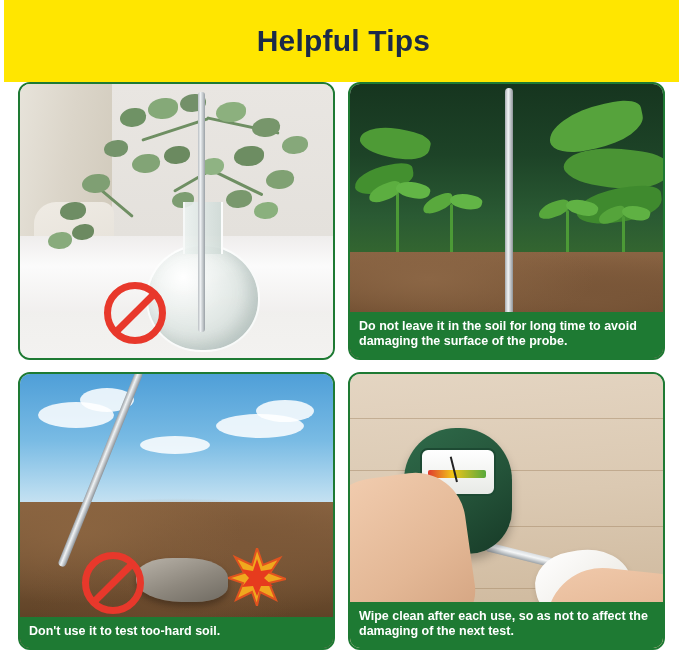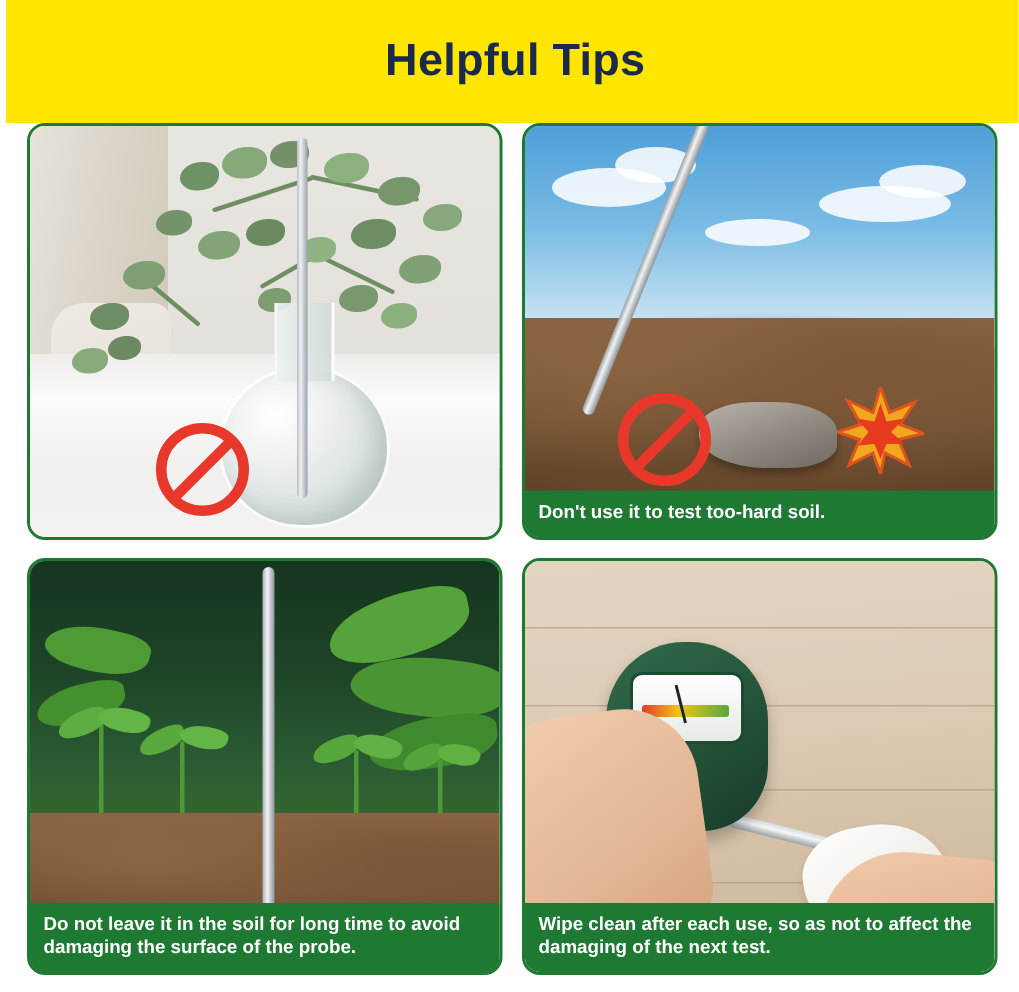--- a/index.html
+++ b/index.html
@@ -327,20 +327,56 @@
         <div class="c1-vase"></div>
         <div class="c1-vase-neck"></div>
         <div class="c1-probe"></div>
 
         <div class="no-sign" style="left:84px; top:198px;"></div>
       </div>
     </div>
 
     <div class="tip-card">
       <div class="photo">
+        <div class="c3-bg"></div>
+
+        <div>
+
+          <div class="sprout-leaf" style="left:198px; top:22px; width:96px; height:42px; background:#56a33c; transform:rotate(-12deg);"></div>
+          <div class="sprout-leaf" style="left:214px; top:64px; width:104px; height:40px; background:#4a9434; transform:rotate(8deg);"></div>
+          <div class="sprout-leaf" style="left:226px; top:104px; width:86px; height:34px; background:#3f8a2e; transform:rotate(-6deg);"></div>
+
+          <div class="sprout-leaf" style="left:10px; top:44px; width:70px; height:30px; background:#4e9b36; transform:rotate(14deg);"></div>
+          <div class="sprout-leaf" style="left:4px; top:82px; width:60px; height:26px; background:#43902f; transform:rotate(-10deg);"></div>
+
+          <div class="stem" style="left:46px; top:108px; width:3px; height:66px; background:#4c9a36;"></div>
+          <div class="sprout-leaf" style="left:18px; top:100px; width:34px; height:16px; background:#5cae40; transform:rotate(-18deg);"></div>
+          <div class="sprout-leaf" style="left:46px; top:98px; width:34px; height:16px; background:#62b546; transform:rotate(16deg);"></div>
+
+          <div class="stem" style="left:100px; top:120px; width:3px; height:58px; background:#4c9a36;"></div>
+          <div class="sprout-leaf" style="left:72px; top:112px; width:32px; height:15px; background:#59a93d; transform:rotate(-20deg);"></div>
+          <div class="sprout-leaf" style="left:100px; top:110px; width:32px; height:15px; background:#62b546; transform:rotate(14deg);"></div>
+
+          <div class="stem" style="left:216px; top:126px; width:3px; height:52px; background:#4c9a36;"></div>
+          <div class="sprout-leaf" style="left:188px; top:118px; width:32px; height:15px; background:#57a73c; transform:rotate(-16deg);"></div>
+          <div class="sprout-leaf" style="left:216px; top:116px; width:32px; height:15px; background:#60b244; transform:rotate(18deg);"></div>
+
+          <div class="stem" style="left:272px; top:132px; width:3px; height:46px; background:#4c9a36;"></div>
+          <div class="sprout-leaf" style="left:248px; top:124px; width:28px; height:14px; background:#55a43b; transform:rotate(-18deg);"></div>
+          <div class="sprout-leaf" style="left:272px; top:122px; width:28px; height:14px; background:#5fb143; transform:rotate(16deg);"></div>
+        </div>
+
+        <div class="c3-soil"></div>
+        <div class="c3-probe"></div>
+      </div>
+      <div class="caption two-line">Do not leave it in the soil for long time to avoid damaging the surface of the probe.</div>
+    </div>
+
+    <div class="tip-card">
+      <div class="photo">
         <div class="c2-sky"></div>
         <div class="cloud" style="left:18px; top:28px; width:76px; height:26px;"></div>
         <div class="cloud" style="left:60px; top:14px; width:54px; height:24px;"></div>
         <div class="cloud" style="left:196px; top:40px; width:88px; height:24px;"></div>
         <div class="cloud" style="left:236px; top:26px; width:58px; height:22px;"></div>
         <div class="cloud" style="left:120px; top:62px; width:70px; height:18px;"></div>
 
         <div class="c2-soilcrest"></div>
         <div class="c2-soil"></div>
         <div class="c2-rock"></div>
@@ -349,56 +385,20 @@
         <div class="spark">
           <svg width="58" height="58" viewBox="0 0 58 58">
             <polygon points="29,0 35,17 52,10 42,25 58,31 41,35 48,52 32,44 29,58 24,44 8,52 15,35 0,30 16,25 7,9 24,17" fill="#f0a81e" stroke="#e0531f" stroke-width="2"></polygon>
             <polygon points="29,11 33,23 45,21 36,30 45,38 33,38 29,48 25,38 14,39 21,30 13,21 25,23" fill="#e63b1e"></polygon>
           </svg>
         </div>
 
         <div class="no-sign" style="left:62px; top:178px;"></div>
       </div>
       <div class="caption one-line">Don't use it to test too-hard soil.</div>
-    </div>
-
-    <div class="tip-card">
-      <div class="photo">
-        <div class="c3-bg"></div>
-
-        <div>
-
-          <div class="sprout-leaf" style="left:198px; top:22px; width:96px; height:42px; background:#56a33c; transform:rotate(-12deg);"></div>
-          <div class="sprout-leaf" style="left:214px; top:64px; width:104px; height:40px; background:#4a9434; transform:rotate(8deg);"></div>
-          <div class="sprout-leaf" style="left:226px; top:104px; width:86px; height:34px; background:#3f8a2e; transform:rotate(-6deg);"></div>
-
-          <div class="sprout-leaf" style="left:10px; top:44px; width:70px; height:30px; background:#4e9b36; transform:rotate(14deg);"></div>
-          <div class="sprout-leaf" style="left:4px; top:82px; width:60px; height:26px; background:#43902f; transform:rotate(-10deg);"></div>
-
-          <div class="stem" style="left:46px; top:108px; width:3px; height:66px; background:#4c9a36;"></div>
-          <div class="sprout-leaf" style="left:18px; top:100px; width:34px; height:16px; background:#5cae40; transform:rotate(-18deg);"></div>
-          <div class="sprout-leaf" style="left:46px; top:98px; width:34px; height:16px; background:#62b546; transform:rotate(16deg);"></div>
-
-          <div class="stem" style="left:100px; top:120px; width:3px; height:58px; background:#4c9a36;"></div>
-          <div class="sprout-leaf" style="left:72px; top:112px; width:32px; height:15px; background:#59a93d; transform:rotate(-20deg);"></div>
-          <div class="sprout-leaf" style="left:100px; top:110px; width:32px; height:15px; background:#62b546; transform:rotate(14deg);"></div>
-
-          <div class="stem" style="left:216px; top:126px; width:3px; height:52px; background:#4c9a36;"></div>
-          <div class="sprout-leaf" style="left:188px; top:118px; width:32px; height:15px; background:#57a73c; transform:rotate(-16deg);"></div>
-          <div class="sprout-leaf" style="left:216px; top:116px; width:32px; height:15px; background:#60b244; transform:rotate(18deg);"></div>
-
-          <div class="stem" style="left:272px; top:132px; width:3px; height:46px; background:#4c9a36;"></div>
-          <div class="sprout-leaf" style="left:248px; top:124px; width:28px; height:14px; background:#55a43b; transform:rotate(-18deg);"></div>
-          <div class="sprout-leaf" style="left:272px; top:122px; width:28px; height:14px; background:#5fb143; transform:rotate(16deg);"></div>
-        </div>
-
-        <div class="c3-soil"></div>
-        <div class="c3-probe"></div>
-      </div>
-      <div class="caption two-line">Do not leave it in the soil for long time to avoid damaging the surface of the probe.</div>
     </div>
 
     <div class="tip-card">
       <div class="photo">
         <div class="c4-bg"></div>
         <div class="c4-woodline" style="top:44px;"></div>
         <div class="c4-woodline" style="top:96px;"></div>
         <div class="c4-woodline" style="top:152px;"></div>
         <div class="c4-woodline" style="top:214px;"></div>
 

